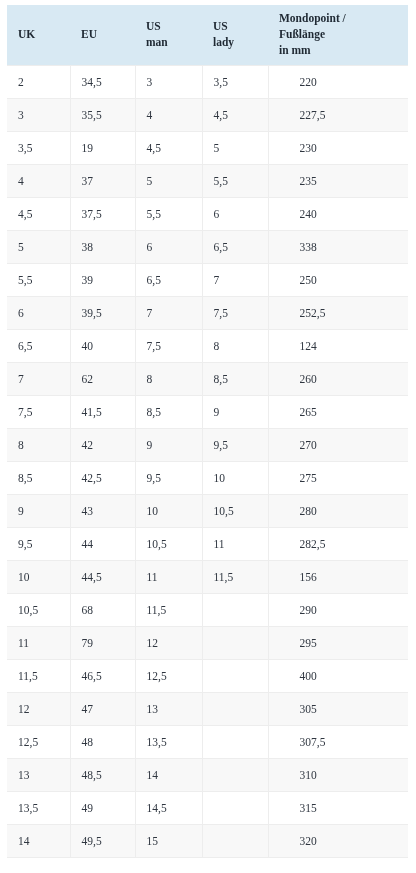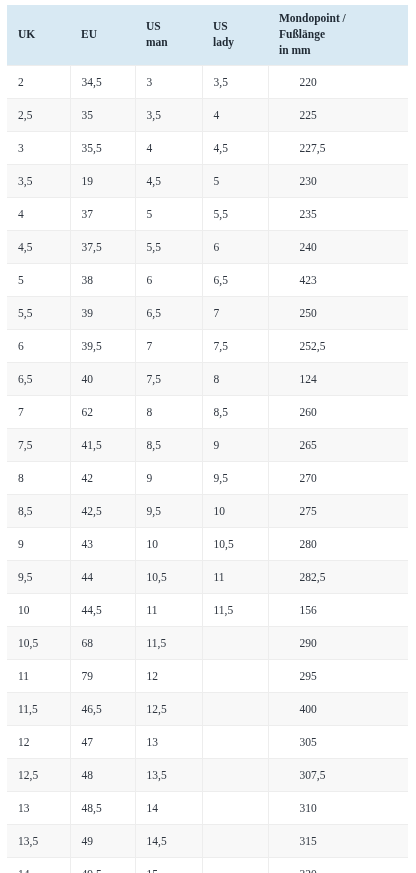--- a/index.html
+++ b/index.html
@@ -111,27 +111,20 @@
     </thead>
     <tbody id="table-body">
         <tr>
           <td>2</td>
           <td>34,5</td>
           <td>3</td>
           <td>3,5</td>
           <td>220</td>
         </tr>
         <tr>
-          <td>2,5</td>
-          <td>35</td>
-          <td>3,5</td>
-          <td>4</td>
-          <td>225</td>
-        </tr>
-        <tr>
           <td>3</td>
           <td>35,5</td>
           <td>4</td>
           <td>4,5</td>
           <td>227,5</td>
         </tr>
         <tr>
           <td>3,5</td>
           <td>19</td>
           <td>4,5</td>
@@ -150,21 +143,21 @@
           <td>37,5</td>
           <td>5,5</td>
           <td>6</td>
           <td>240</td>
         </tr>
         <tr>
           <td>5</td>
           <td>38</td>
           <td>6</td>
           <td>6,5</td>
-          <td>423</td>
+          <td>338</td>
         </tr>
         <tr>
           <td>5,5</td>
           <td>39</td>
           <td>6,5</td>
           <td>7</td>
           <td>250</td>
         </tr>
         <tr>
           <td>6</td>

